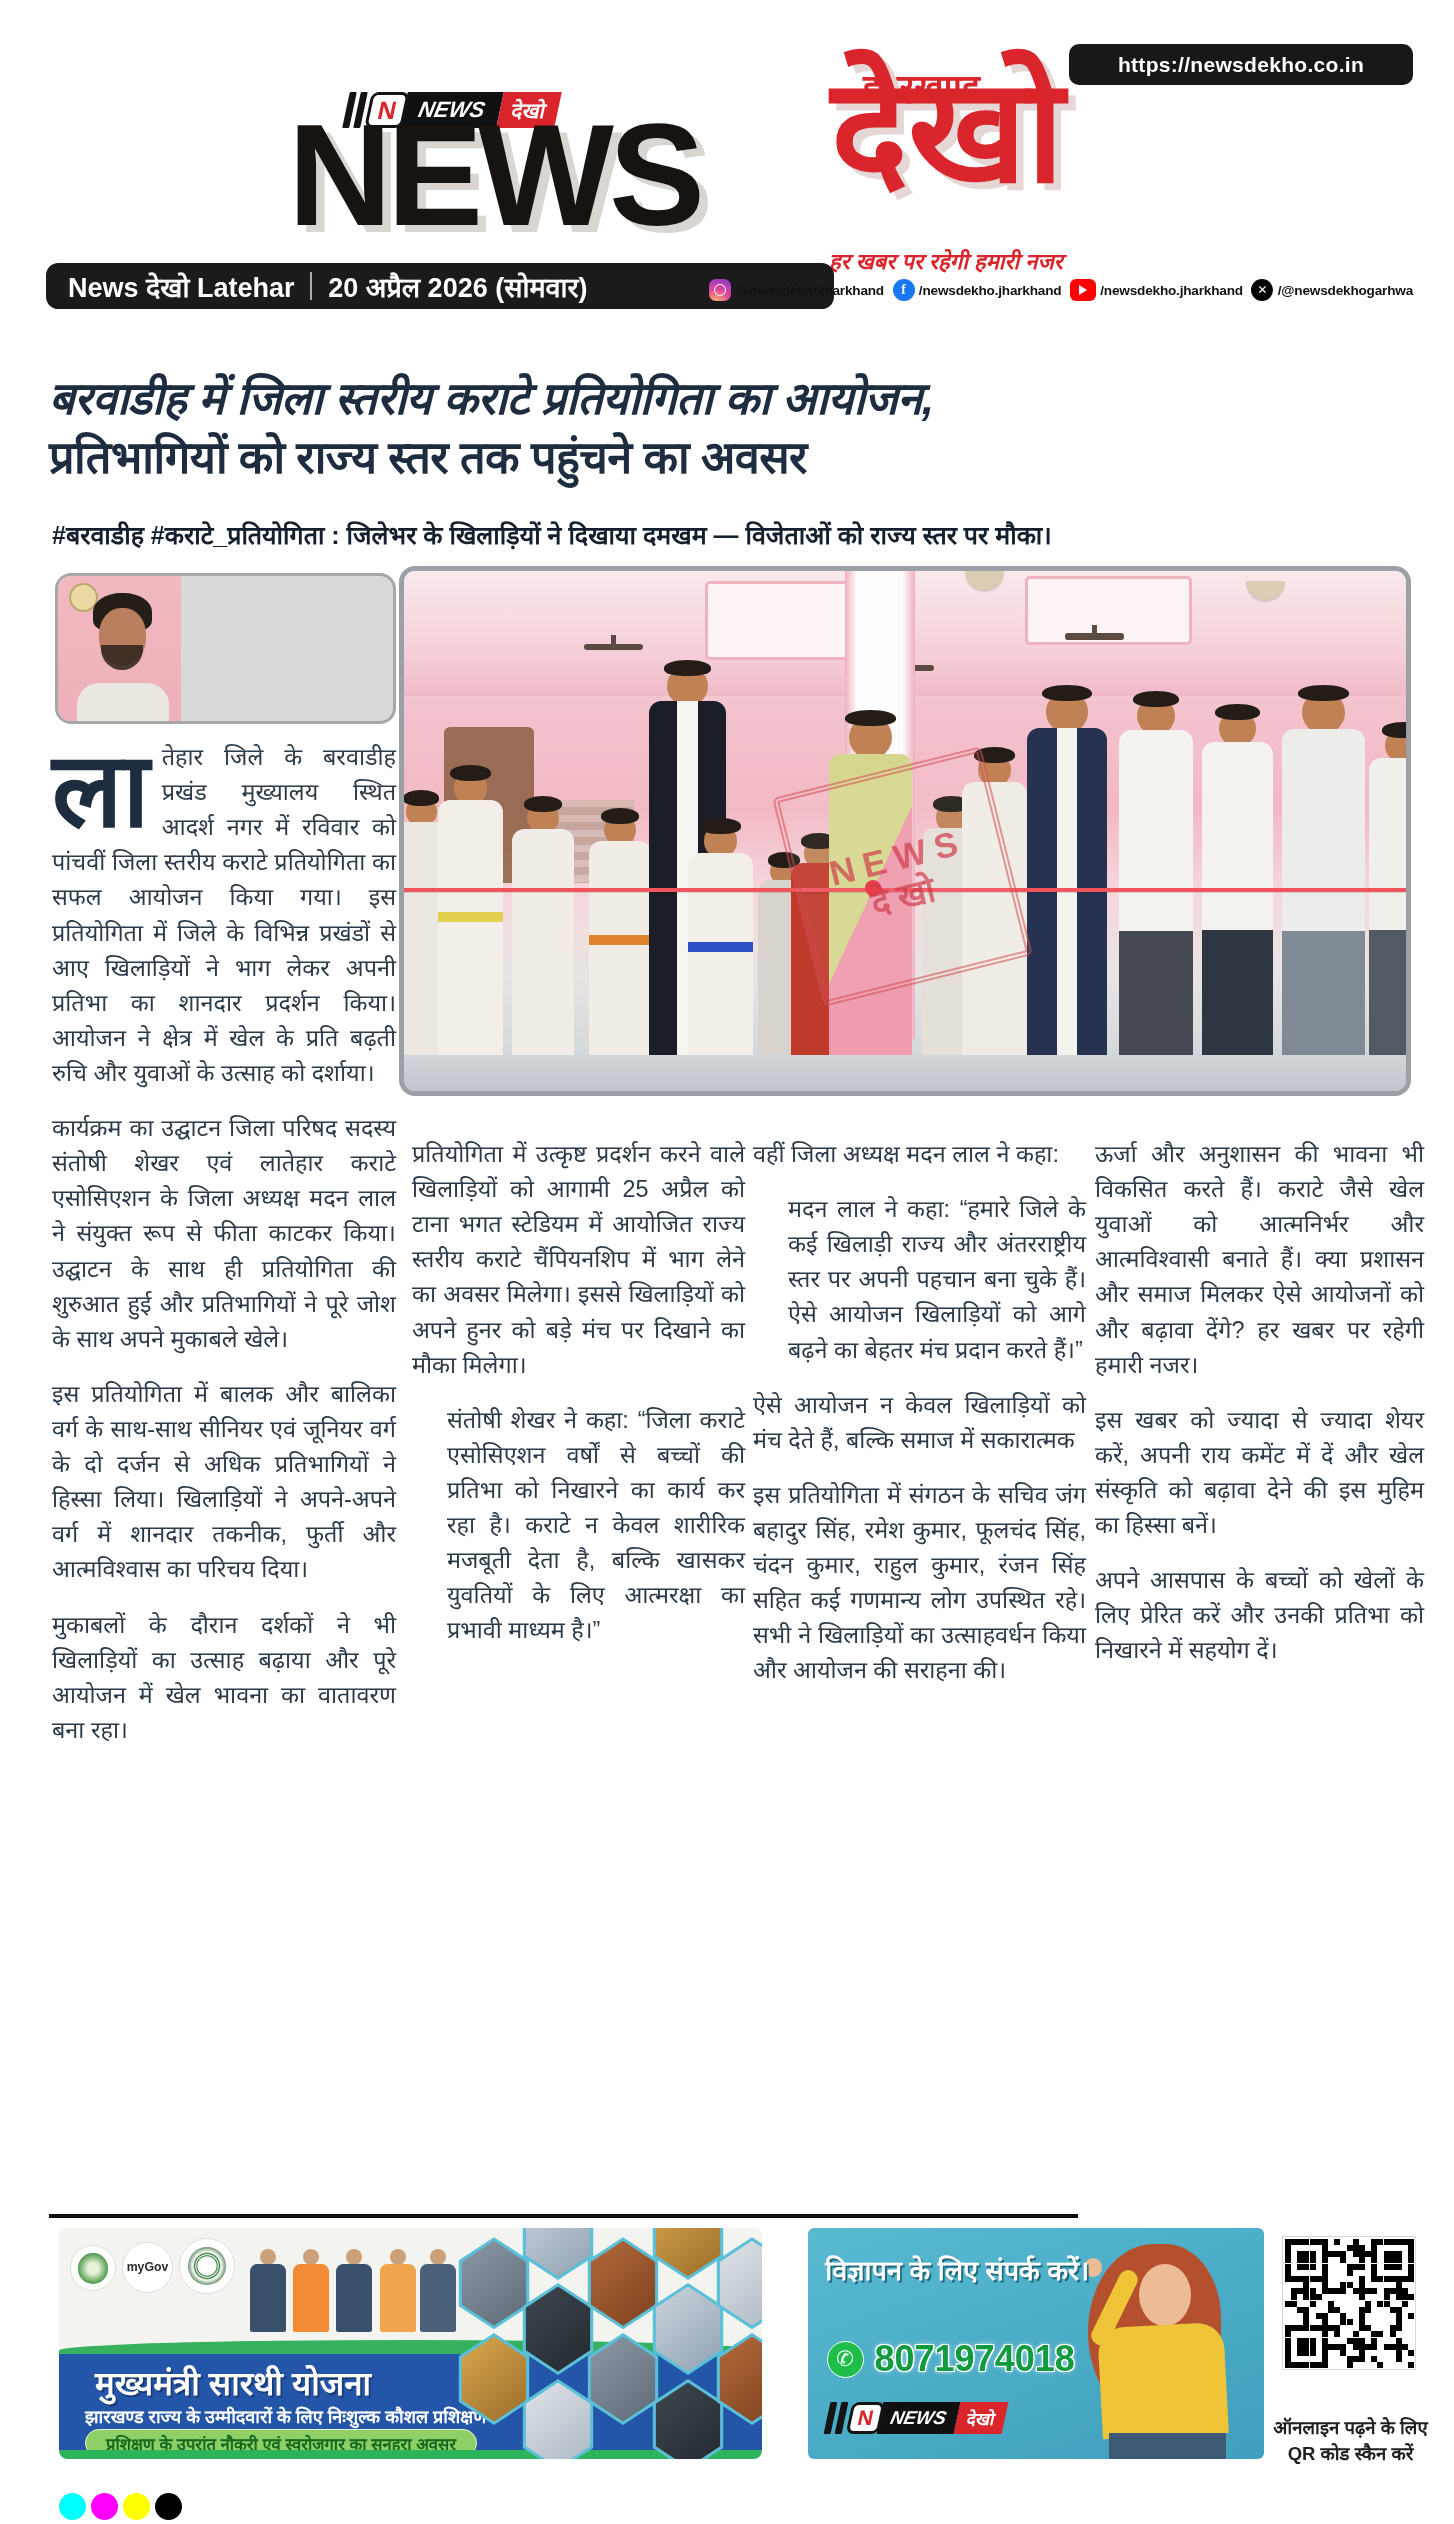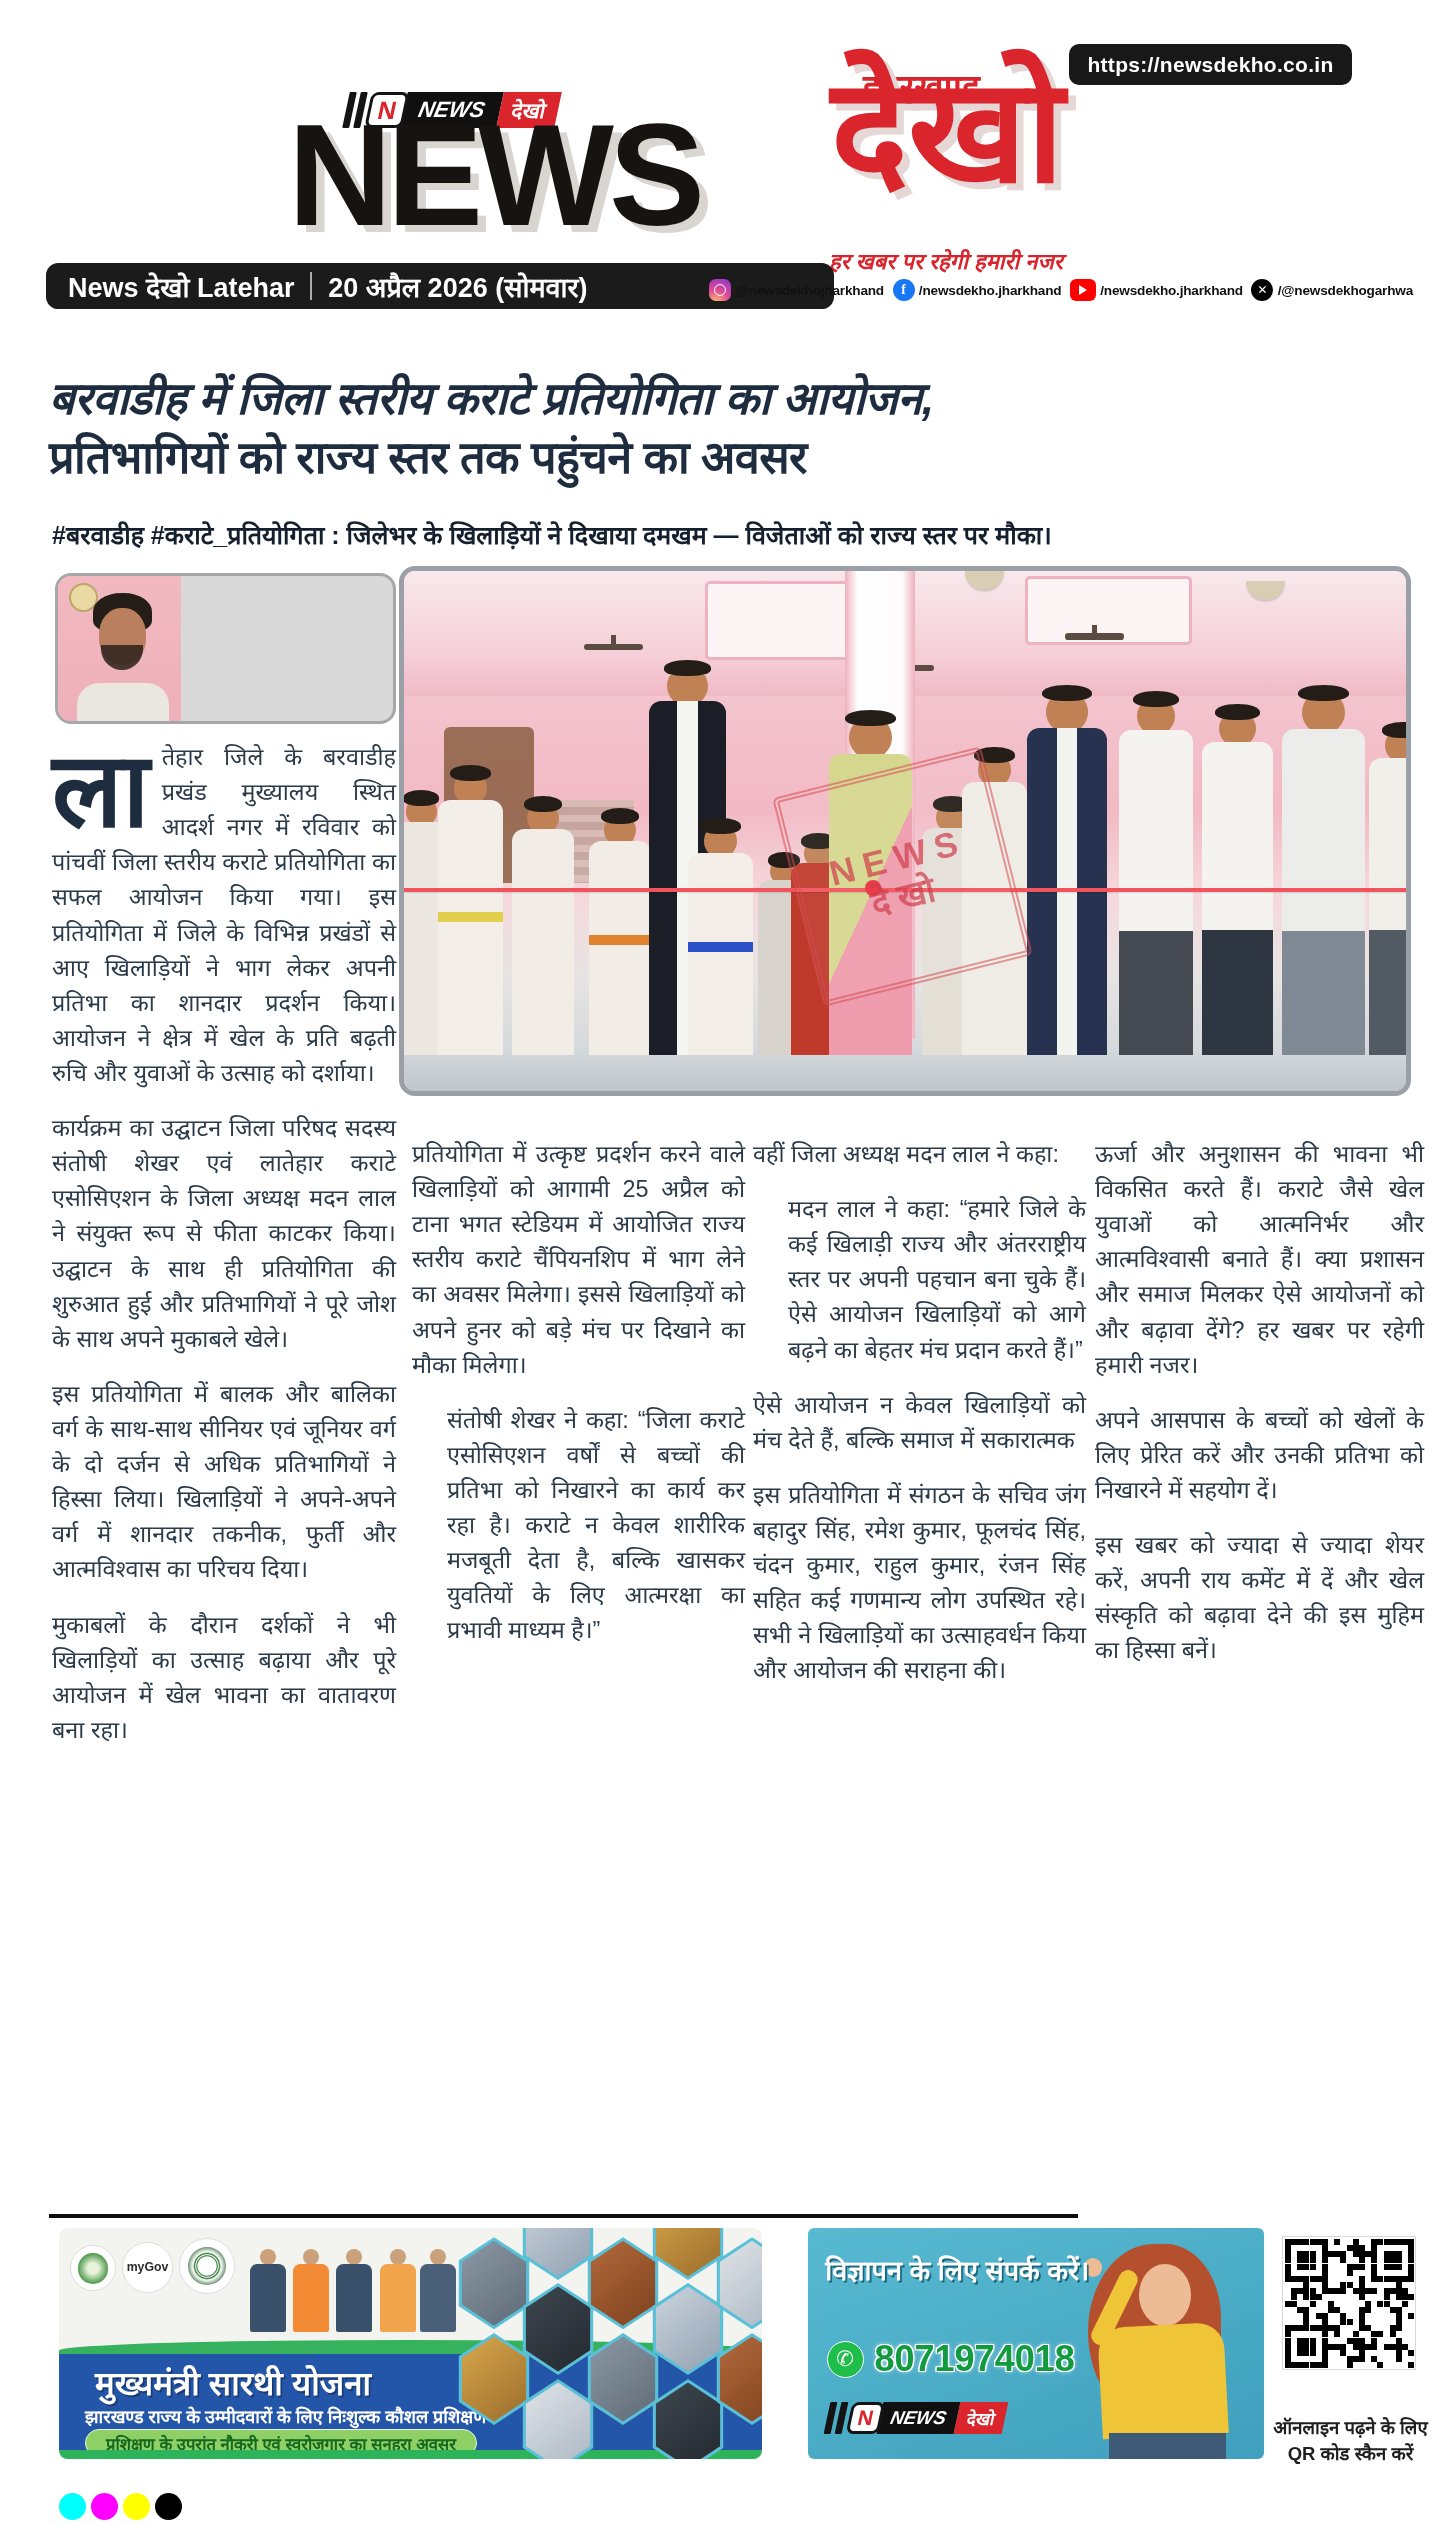--- a/index.html
+++ b/index.html
@@ -1,20 +1,20 @@
 <!DOCTYPE html>
 <html style="font-size:10px"><head>
 <meta charset="utf-8">
 <style>
   html,body{margin:0;padding:0;background:#ffffff;}
   #page{position:relative;width:1455px;height:2525px;background:#ffffff;overflow:hidden;
         font-family:"Liberation Sans","DejaVu Sans",sans-serif;color:#2b3a49;}
 
   
-  .url-badge{position:absolute;left:1069px;top:44px;width:283px;height:41px;background:#181818;
+  .url-badge{position:absolute;left:1069px;top:44px;width:344px;height:41px;background:#181818;
              border-radius:10px;display:flex;align-items:center;justify-content:center;
              color:#fff;font-weight:bold;font-size:21px;letter-spacing:0.3px;}
   .badge{position:absolute;display:flex;align-items:center;transform:skewX(-12deg);}
   .badge-main{left:346px;top:92px;height:36px;}
   .badge-stripe{width:6.8px;height:100%;background:#141414;margin-right:4.3px;border-radius:1.2px;}
   .badge-nbox{height:100%;width:38px;background:#fff;border:3.1px solid #141414;border-radius:7.4px;
               display:flex;align-items:center;justify-content:center;color:#d9252b;font-weight:900;font-size:25px;box-sizing:border-box;margin-right:-2.5px;z-index:2;}
   .badge-news{height:100%;background:#101010;color:#fff;font-weight:800;font-style:italic;
               font-size:22px;display:flex;align-items:center;padding:0 15px;}
   .badge-dekho{height:100%;background:#d9252b;color:#fff;font-weight:800;font-size:21px;
@@ -339,22 +339,22 @@
 
   <div class="col" style="left:753px;top:1137px;width:333px;">
     <p>वहीं जिला अध्यक्ष मदन लाल ने कहा:</p>
     <p class="quote">मदन लाल ने कहा: “हमारे जिले के कई खिलाड़ी राज्य और अंतरराष्ट्रीय स्तर पर अपनी पहचान बना चुके हैं। ऐसे आयोजन खिलाड़ियों को आगे बढ़ने का बेहतर मंच प्रदान करते हैं।”</p>
     <p>ऐसे आयोजन न केवल खिलाड़ियों को मंच देते हैं, बल्कि समाज में सकारात्मक</p>
     <p>इस प्रतियोगिता में संगठन के सचिव जंग बहादुर सिंह, रमेश कुमार, फूलचंद सिंह, चंदन कुमार, राहुल कुमार, रंजन सिंह सहित कई गणमान्य लोग उपस्थित रहे। सभी ने खिलाड़ियों का उत्साहवर्धन किया और आयोजन की सराहना की।</p>
   </div>
 
   <div class="col" style="left:1095px;top:1137px;width:329px;">
     <p>ऊर्जा और अनुशासन की भावना भी विकसित करते हैं। कराटे जैसे खेल युवाओं को आत्मनिर्भर और आत्मविश्वासी बनाते हैं। क्या प्रशासन और समाज मिलकर ऐसे आयोजनों को और बढ़ावा देंगे? हर खबर पर रहेगी हमारी नजर।</p>
+    <p>इस खबर को ज्यादा से ज्यादा शेयर करें, अपनी राय कमेंट में दें और खेल संस्कृति को बढ़ावा देने की इस मुहिम का हिस्सा बनें।</p>
     <p>अपने आसपास के बच्चों को खेलों के लिए प्रेरित करें और उनकी प्रतिभा को निखारने में सहयोग दें।</p>
-    <p>इस खबर को ज्यादा से ज्यादा शेयर करें, अपनी राय कमेंट में दें और खेल संस्कृति को बढ़ावा देने की इस मुहिम का हिस्सा बनें।</p>
   </div>
 
   <div class="divider"></div>
 
   <div class="ad-saarthi">
     <div class="sa-logo" style="left:11px;top:17.3px;width:44px;height:44px;">
       <div class="sa-leaf"></div>
     </div>
     <div class="sa-logo" style="left:63px;top:13.6px;width:49px;height:49px;">
       <div class="sa-mygov">myGov</div>

